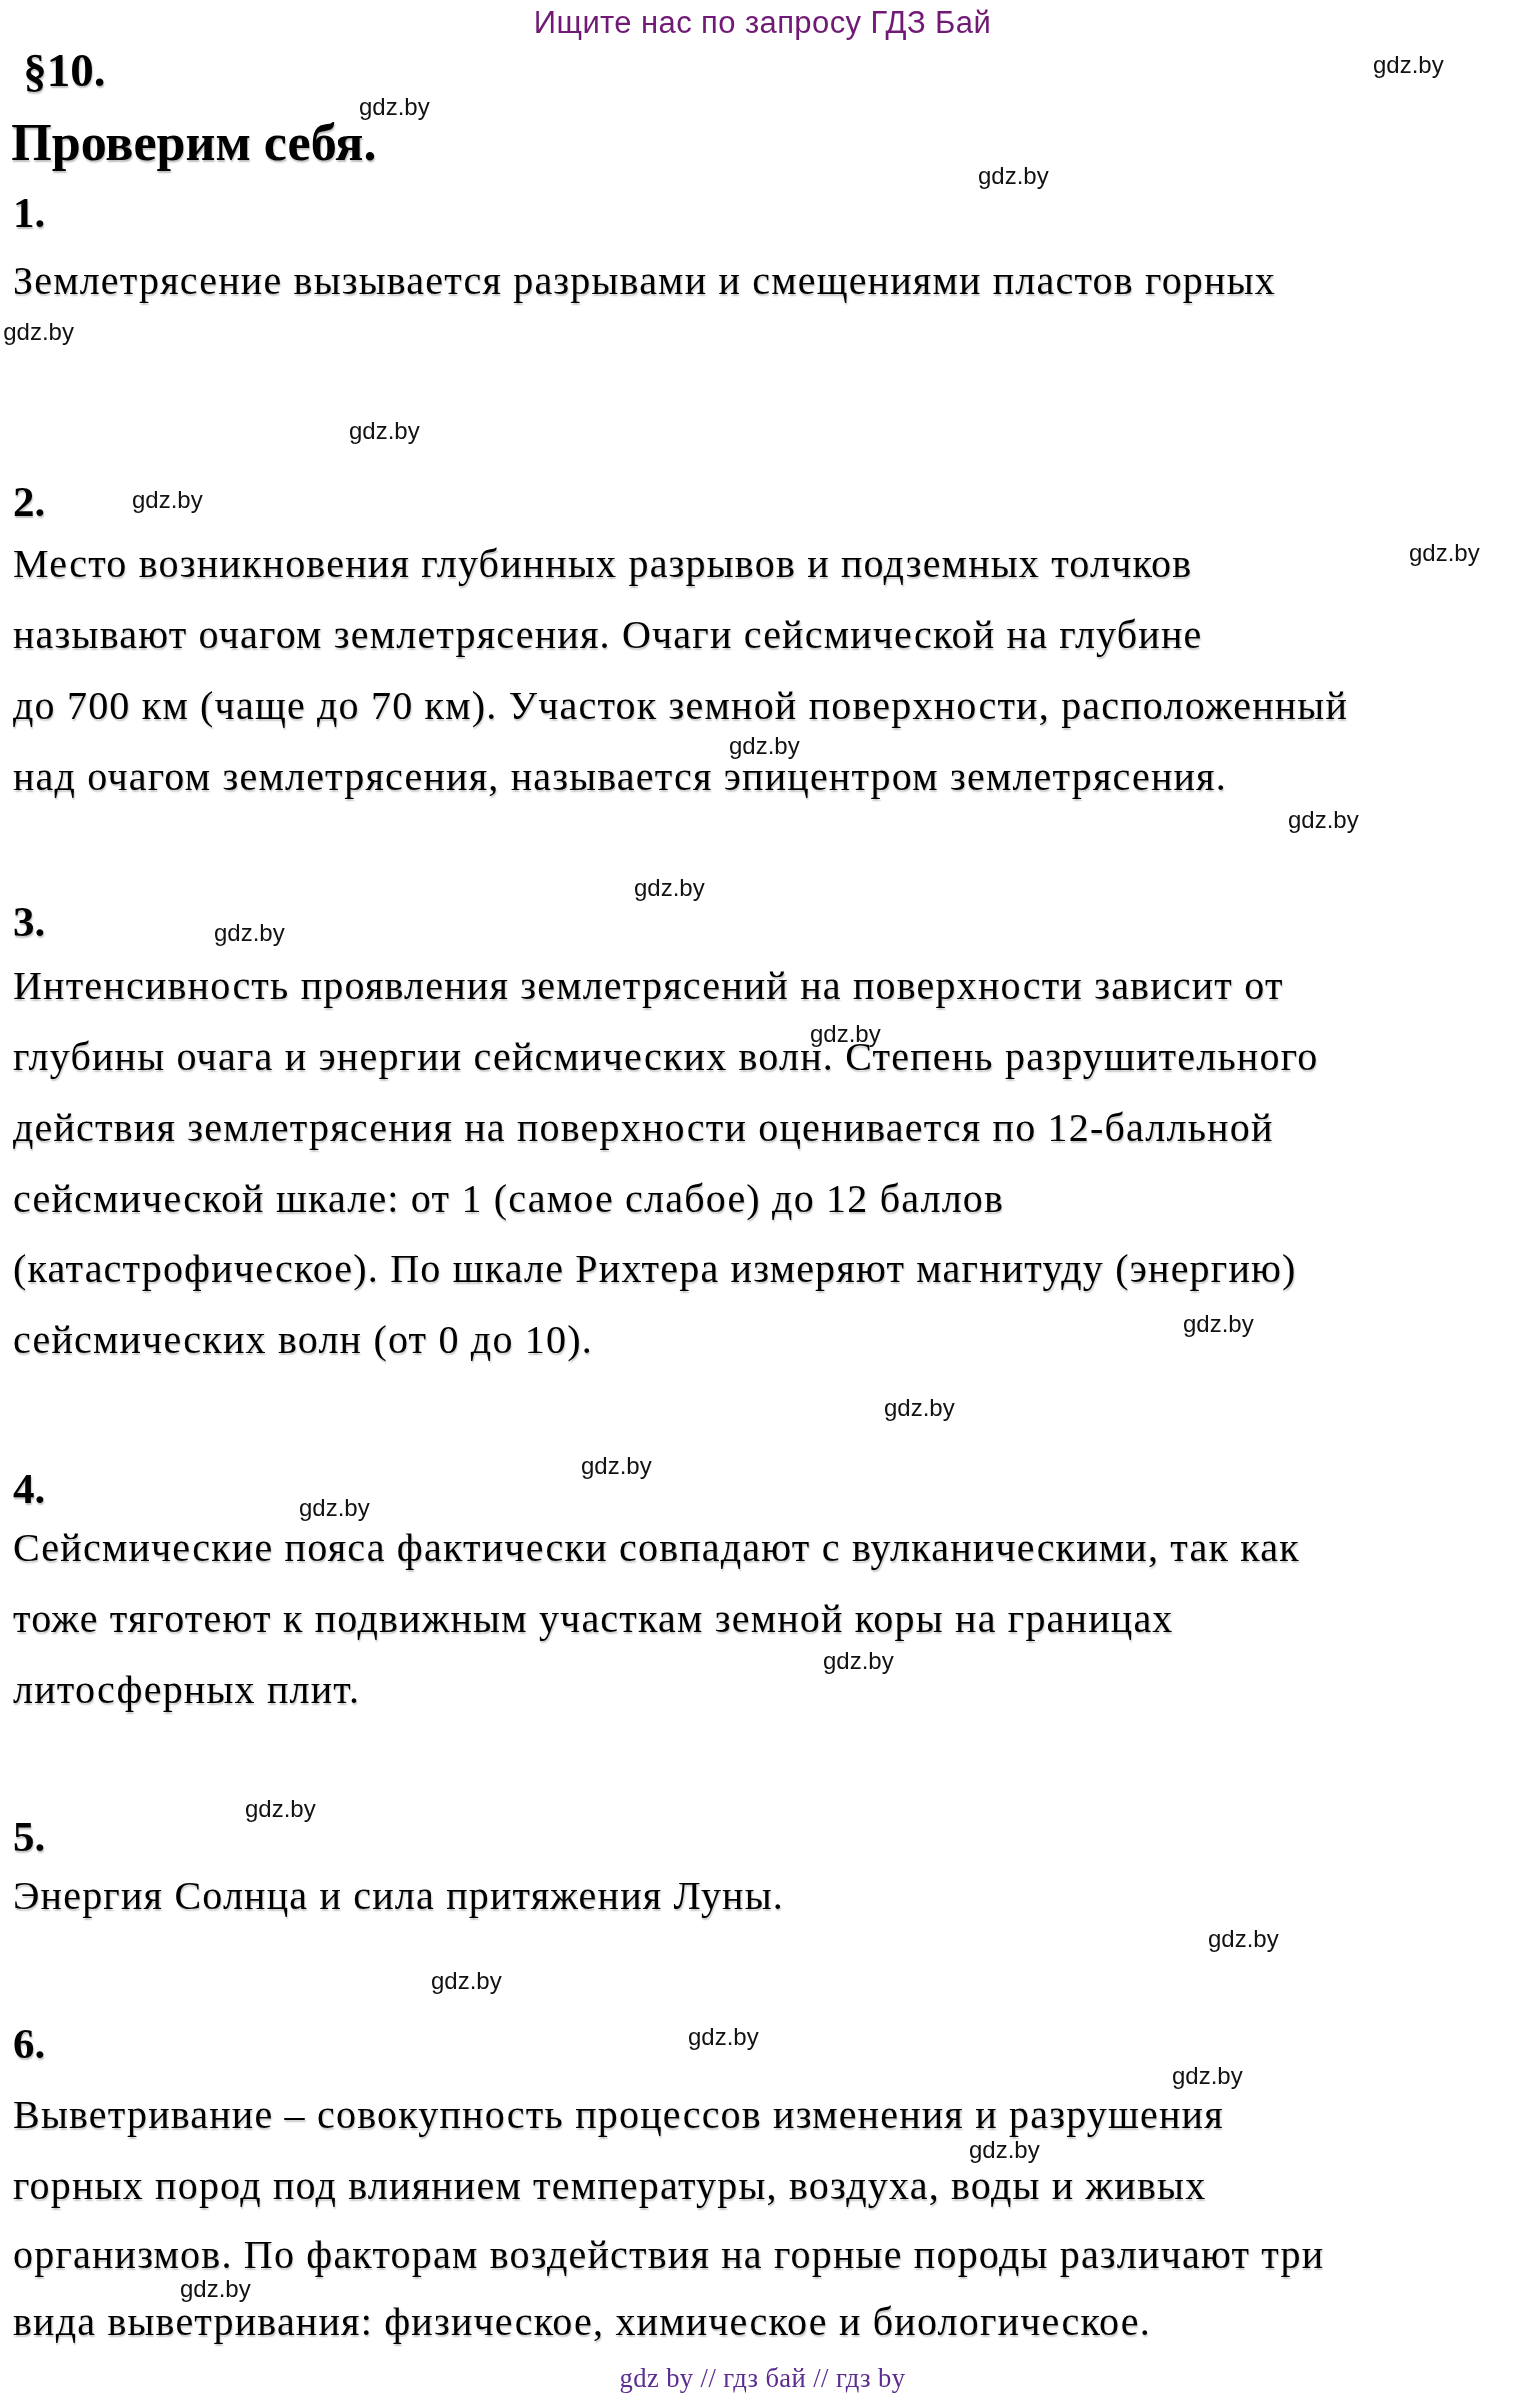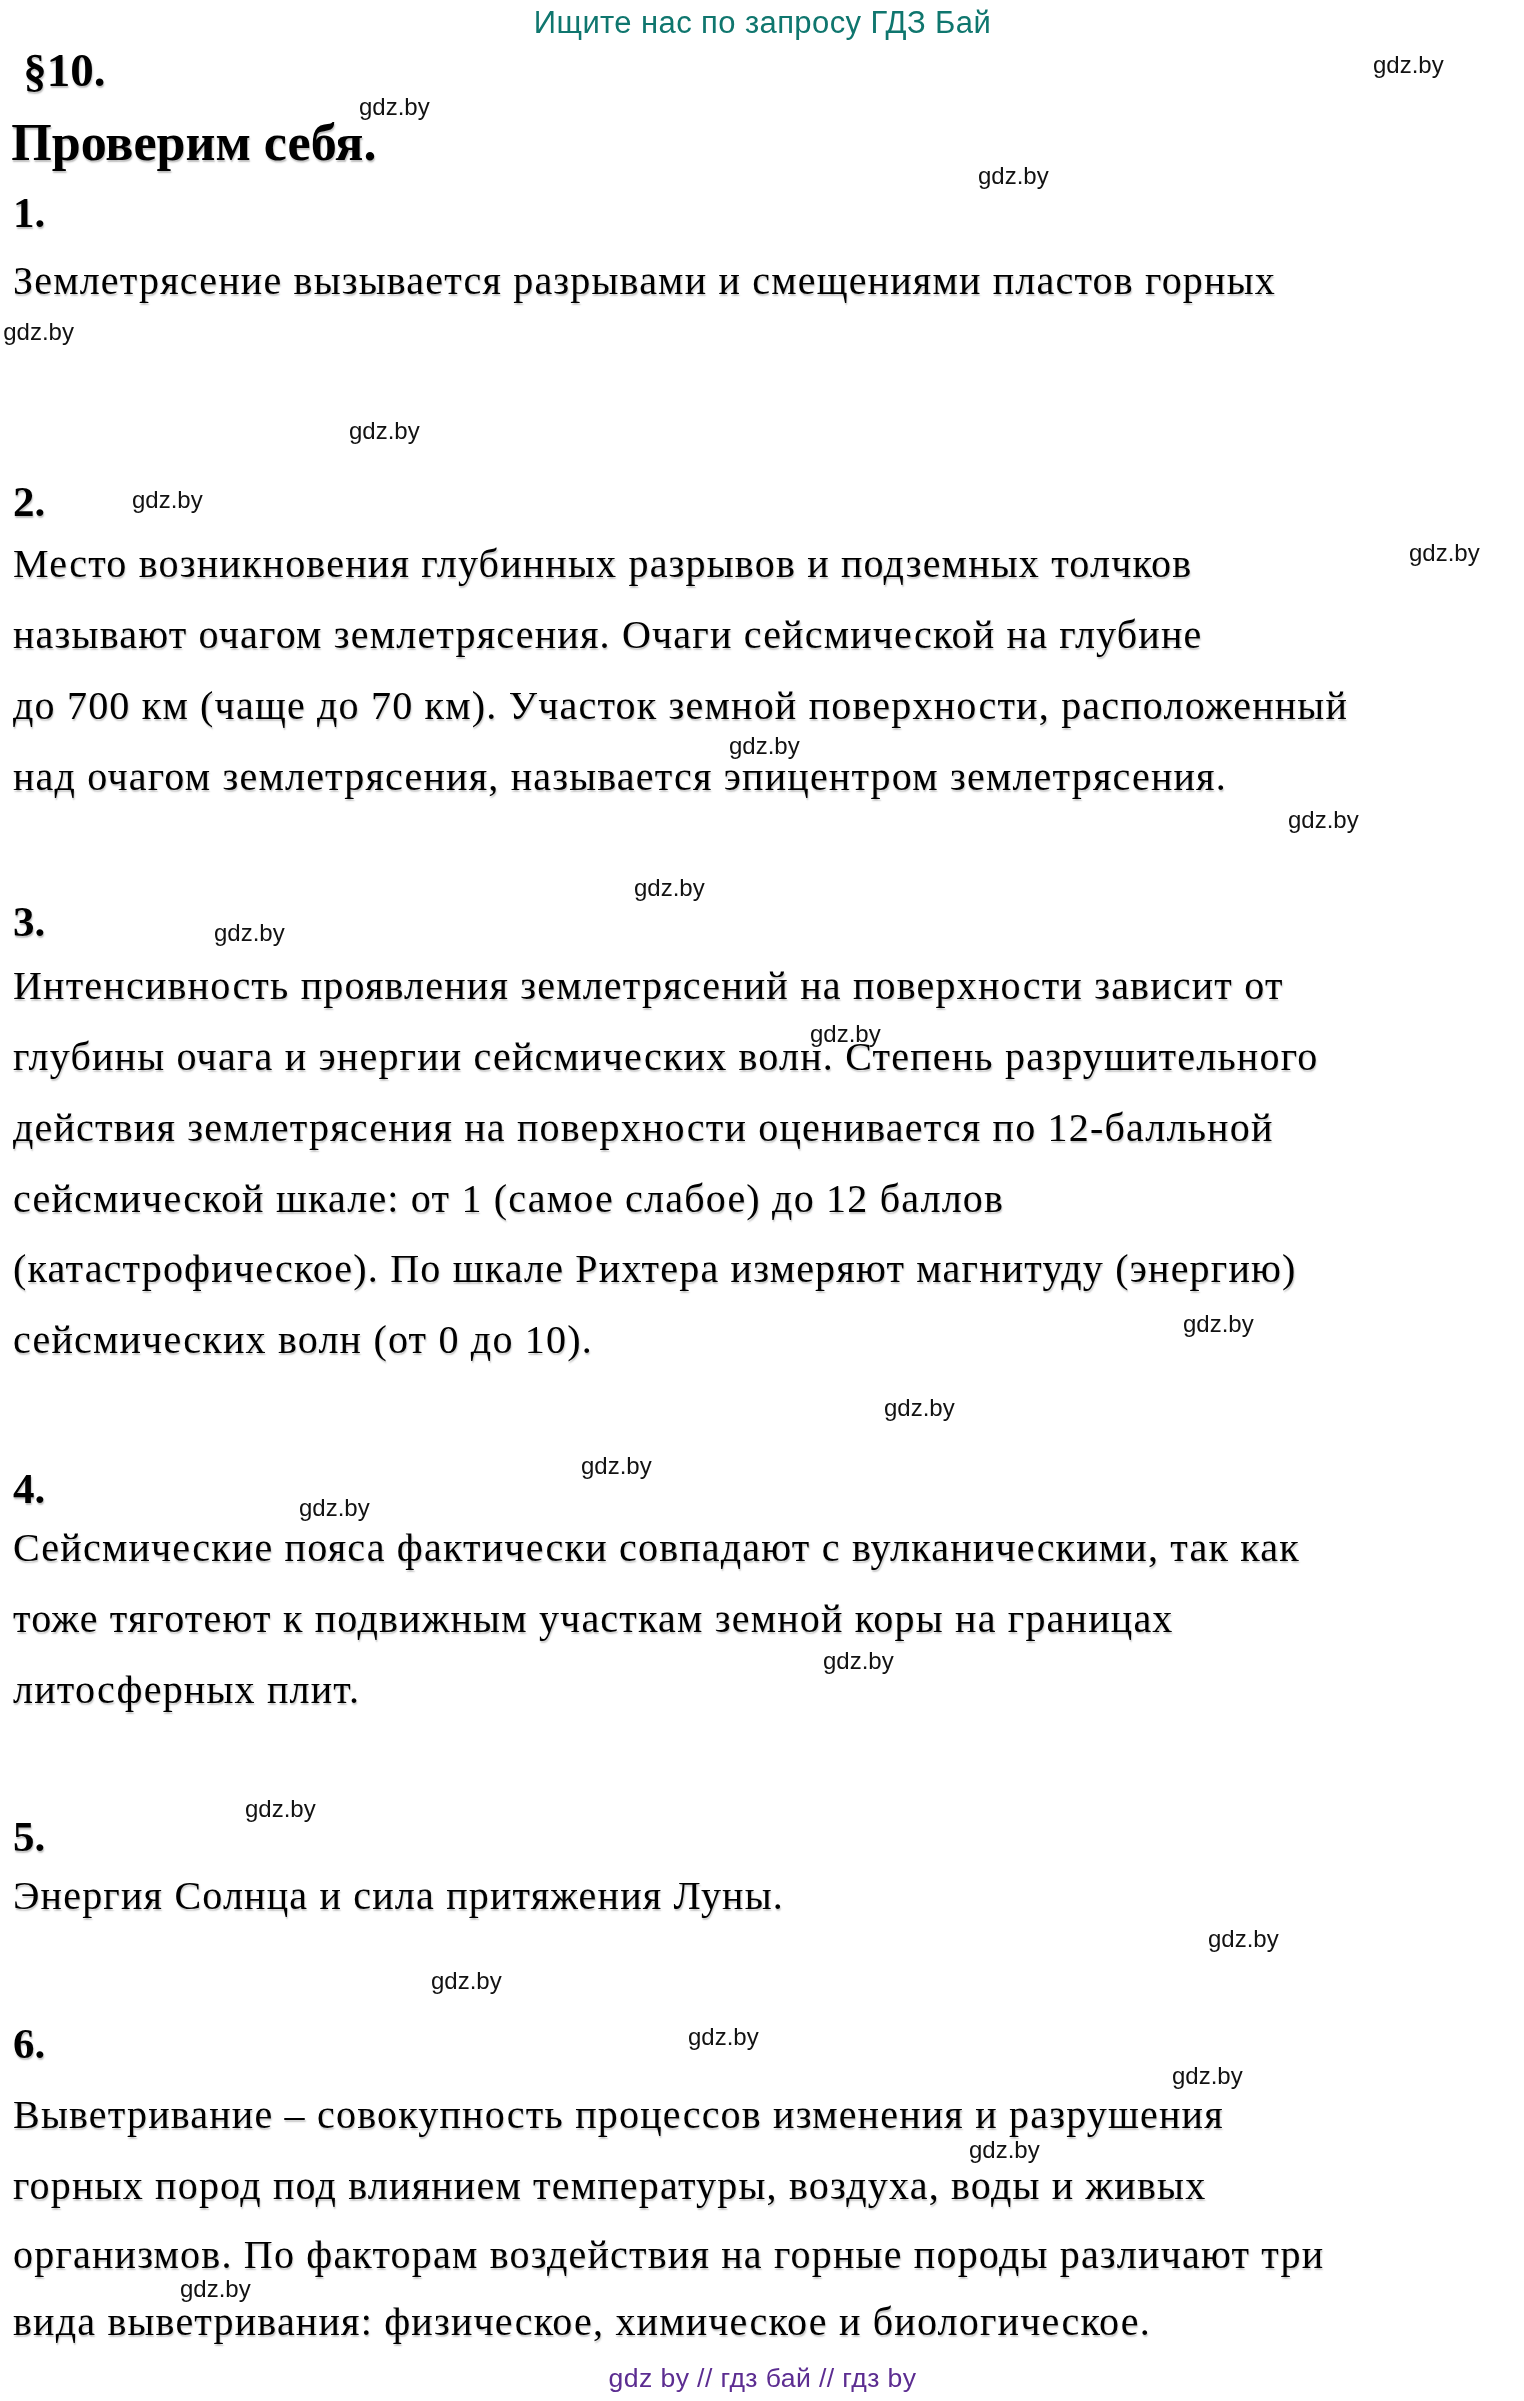--- a/index.html
+++ b/index.html
@@ -43,31 +43,31 @@
   }
   .wm {
     position:absolute;
     font-family:"Liberation Sans", sans-serif;
     font-size:24px; line-height:1;
     color:#121212;
   }
   .footer {
     position:absolute; top:2365px; left:0; width:100%;
     text-align:center;
-    font-family:Liberation Sans, sans-serif;
+    font-family:Liberation Serif, serif;
     font-size:26.6px; line-height:1;
     letter-spacing:0.4px;
   }
 </style>
 </head>
 <body>
 
 <div class="page" style="background: rgb(255, 255, 255);">
 
-  <div class="promo" style="color: #0f766e;">Ищите нас по запросу ГДЗ Бай</div>
+  <div class="promo" style="color: #701a75;">Ищите нас по запросу ГДЗ Бай</div>
 
   <div class="para-title">§10.</div>
   <div class="subtitle">Проверим себя.</div>
 
   <div class="num" style="top:191px">1.</div>
   <div class="line" style="top:261px">Землетрясение вызывается разрывами и смещениями пластов горных</div>
 
   <div class="num" style="top:480px">2.</div>
   <div class="line" style="top:544px">Место возникновения глубинных разрывов и подземных толчков</div>
   <div class="line" style="top:615px">называют очагом землетрясения. Очаги сейсмической на глубине</div>

